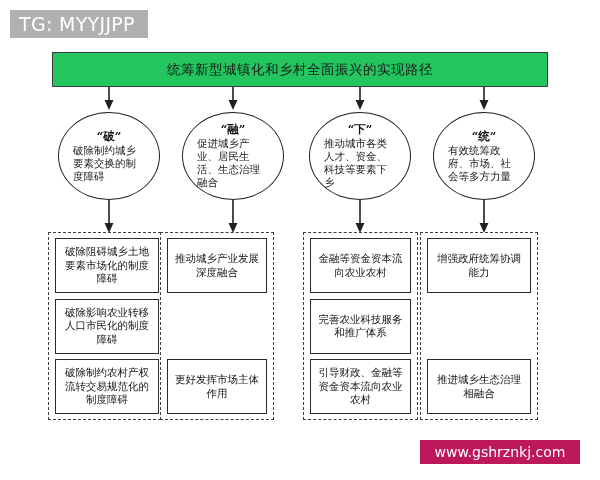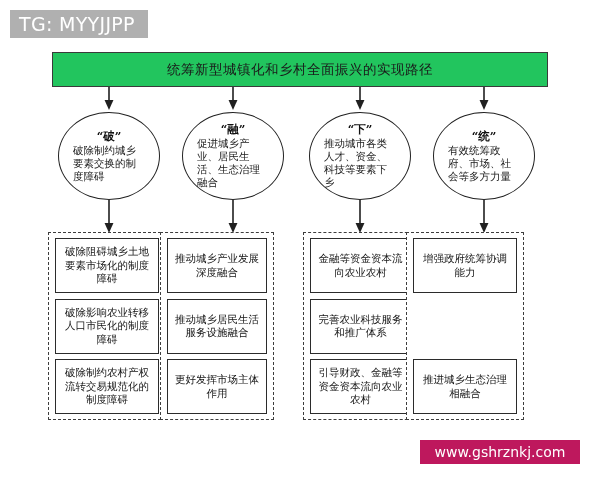--- a/index.html
+++ b/index.html
@@ -211,40 +211,37 @@
     <div class="leaf-box">
       <span class="leaf-text">破除制约农村产权流转交易规范化的制度障碍</span>
     </div>
   </div>
 
   <div class="col-dashed" style="left:160px; width:114px;">
     <div class="leaf-box">
       <span class="leaf-text">推动城乡产业发展深度融合</span>
     </div>
     <div class="leaf-box">
-      <span class="leaf-text">推动城乡居民生活服务设施融合</span>
-    </div>
-    <div class="leaf-box">
       <span class="leaf-text">更好发挥市场主体作用</span>
     </div>
   </div>
 
   <div class="col-dashed" style="left:303px; width:115px;">
     <div class="leaf-box">
       <span class="leaf-text">金融等资金资本流向农业农村</span>
     </div>
     <div class="leaf-box">
       <span class="leaf-text">完善农业科技服务和推广体系</span>
     </div>
     <div class="leaf-box">
       <span class="leaf-text">引导财政、金融等资金资本流向农业农村</span>
     </div>
   </div>
 
-  <div class="col-dashed" style="left:406px; width:118px;align-items:flex-end;">
+  <div class="col-dashed" style="left:420px; width:118px;align-items:flex-end;">
     <div class="leaf-box">
       <span class="leaf-text">增强政府统筹协调能力</span>
     </div>
     <div class="leaf-box">
       <span class="leaf-text">推进城乡生态治理相融合</span>
     </div>
   </div>
 
   <div class="tag-watermark">www.gshrznkj.com</div>
 

